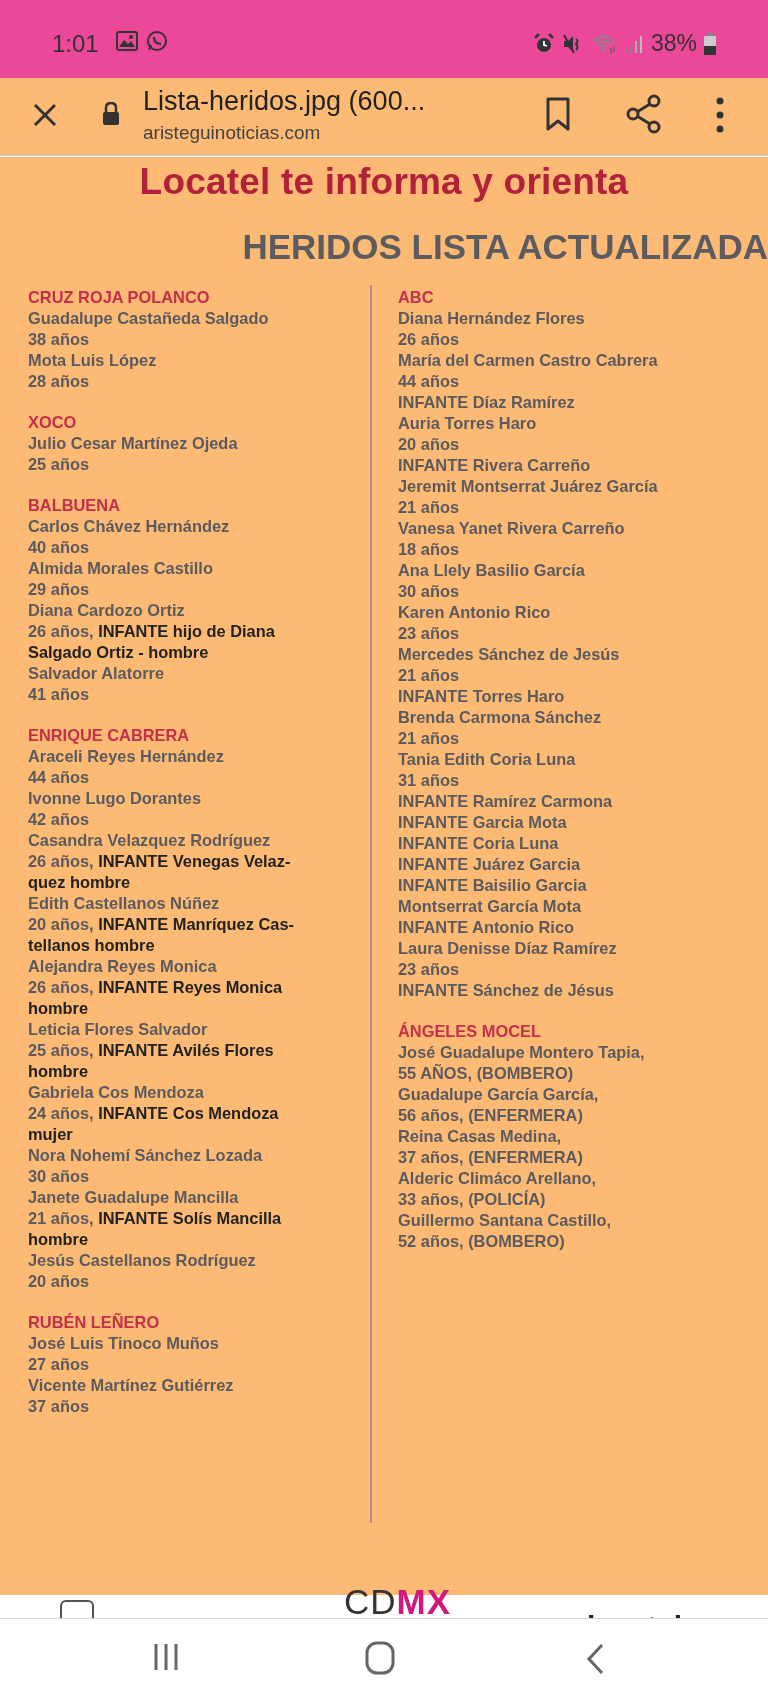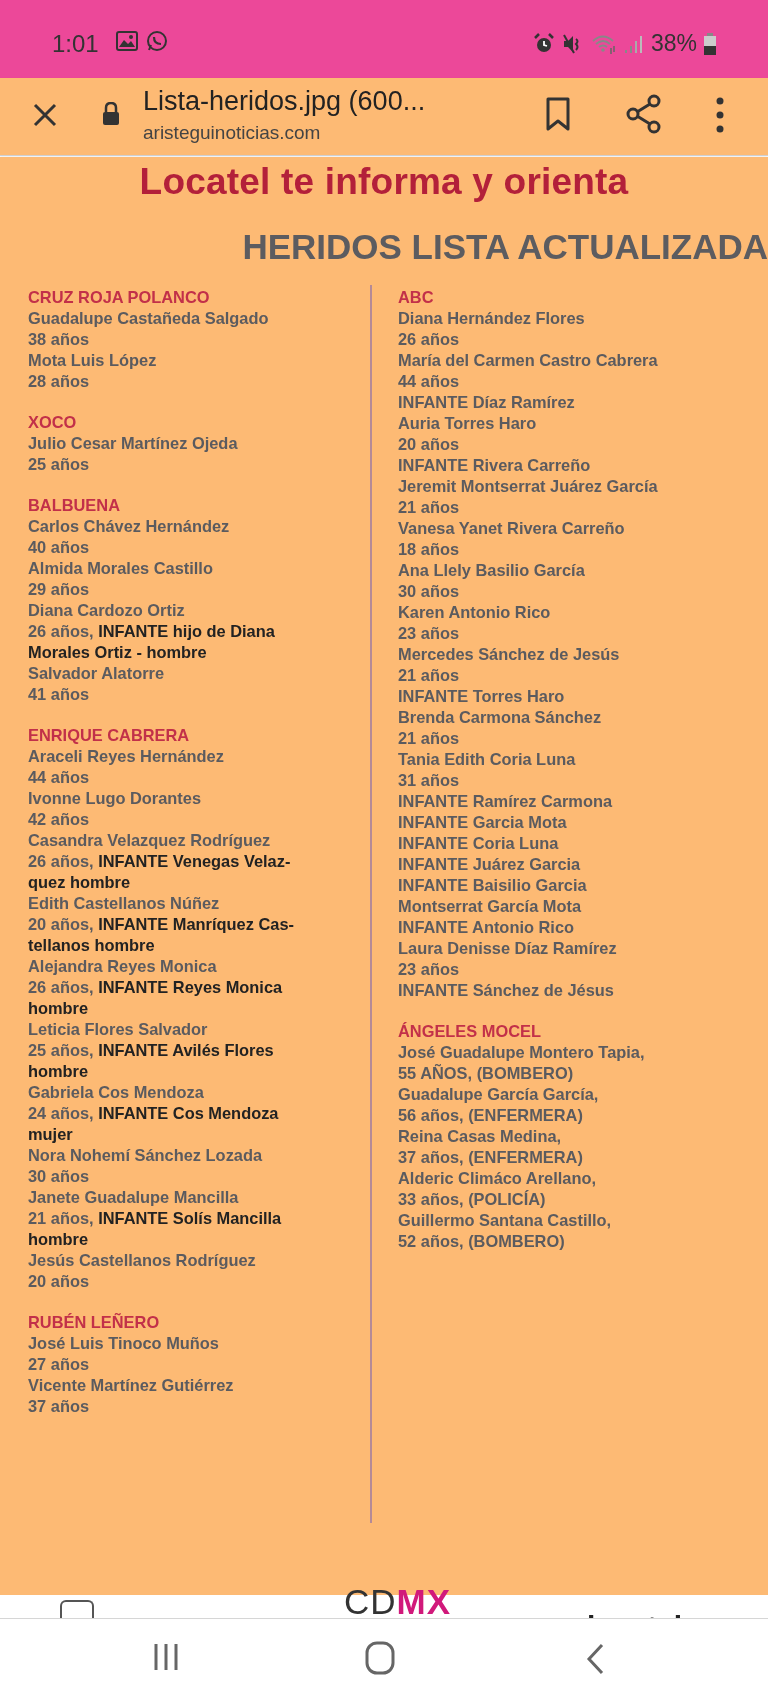--- a/index.html
+++ b/index.html
@@ -172,21 +172,21 @@
         <div class="line"><span>25 años</span></div>
       </div>
       <div class="section">
         <div class="sec-title">BALBUENA</div>
         <div class="line"><span>Carlos Chávez Hernández</span></div>
         <div class="line"><span>40 años</span></div>
         <div class="line"><span>Almida Morales Castillo</span></div>
         <div class="line"><span>29 años</span></div>
         <div class="line"><span>Diana Cardozo Ortiz</span></div>
         <div class="line"><span>26 años, </span><span class="dark">INFANTE hijo de Diana</span></div>
-        <div class="line"><span class="dark">Morales Ortiz - hombre</span></div>
+        <div class="line"><span class="dark">Salgado Ortiz - hombre</span></div>
         <div class="line"><span>Salvador Alatorre</span></div>
         <div class="line"><span>41 años</span></div>
       </div>
       <div class="section">
         <div class="sec-title">ENRIQUE CABRERA</div>
         <div class="line"><span>Araceli Reyes Hernández</span></div>
         <div class="line"><span>44 años</span></div>
         <div class="line"><span>Ivonne Lugo Dorantes</span></div>
         <div class="line"><span>42 años</span></div>
         <div class="line"><span>Casandra Velazquez Rodríguez</span></div>

